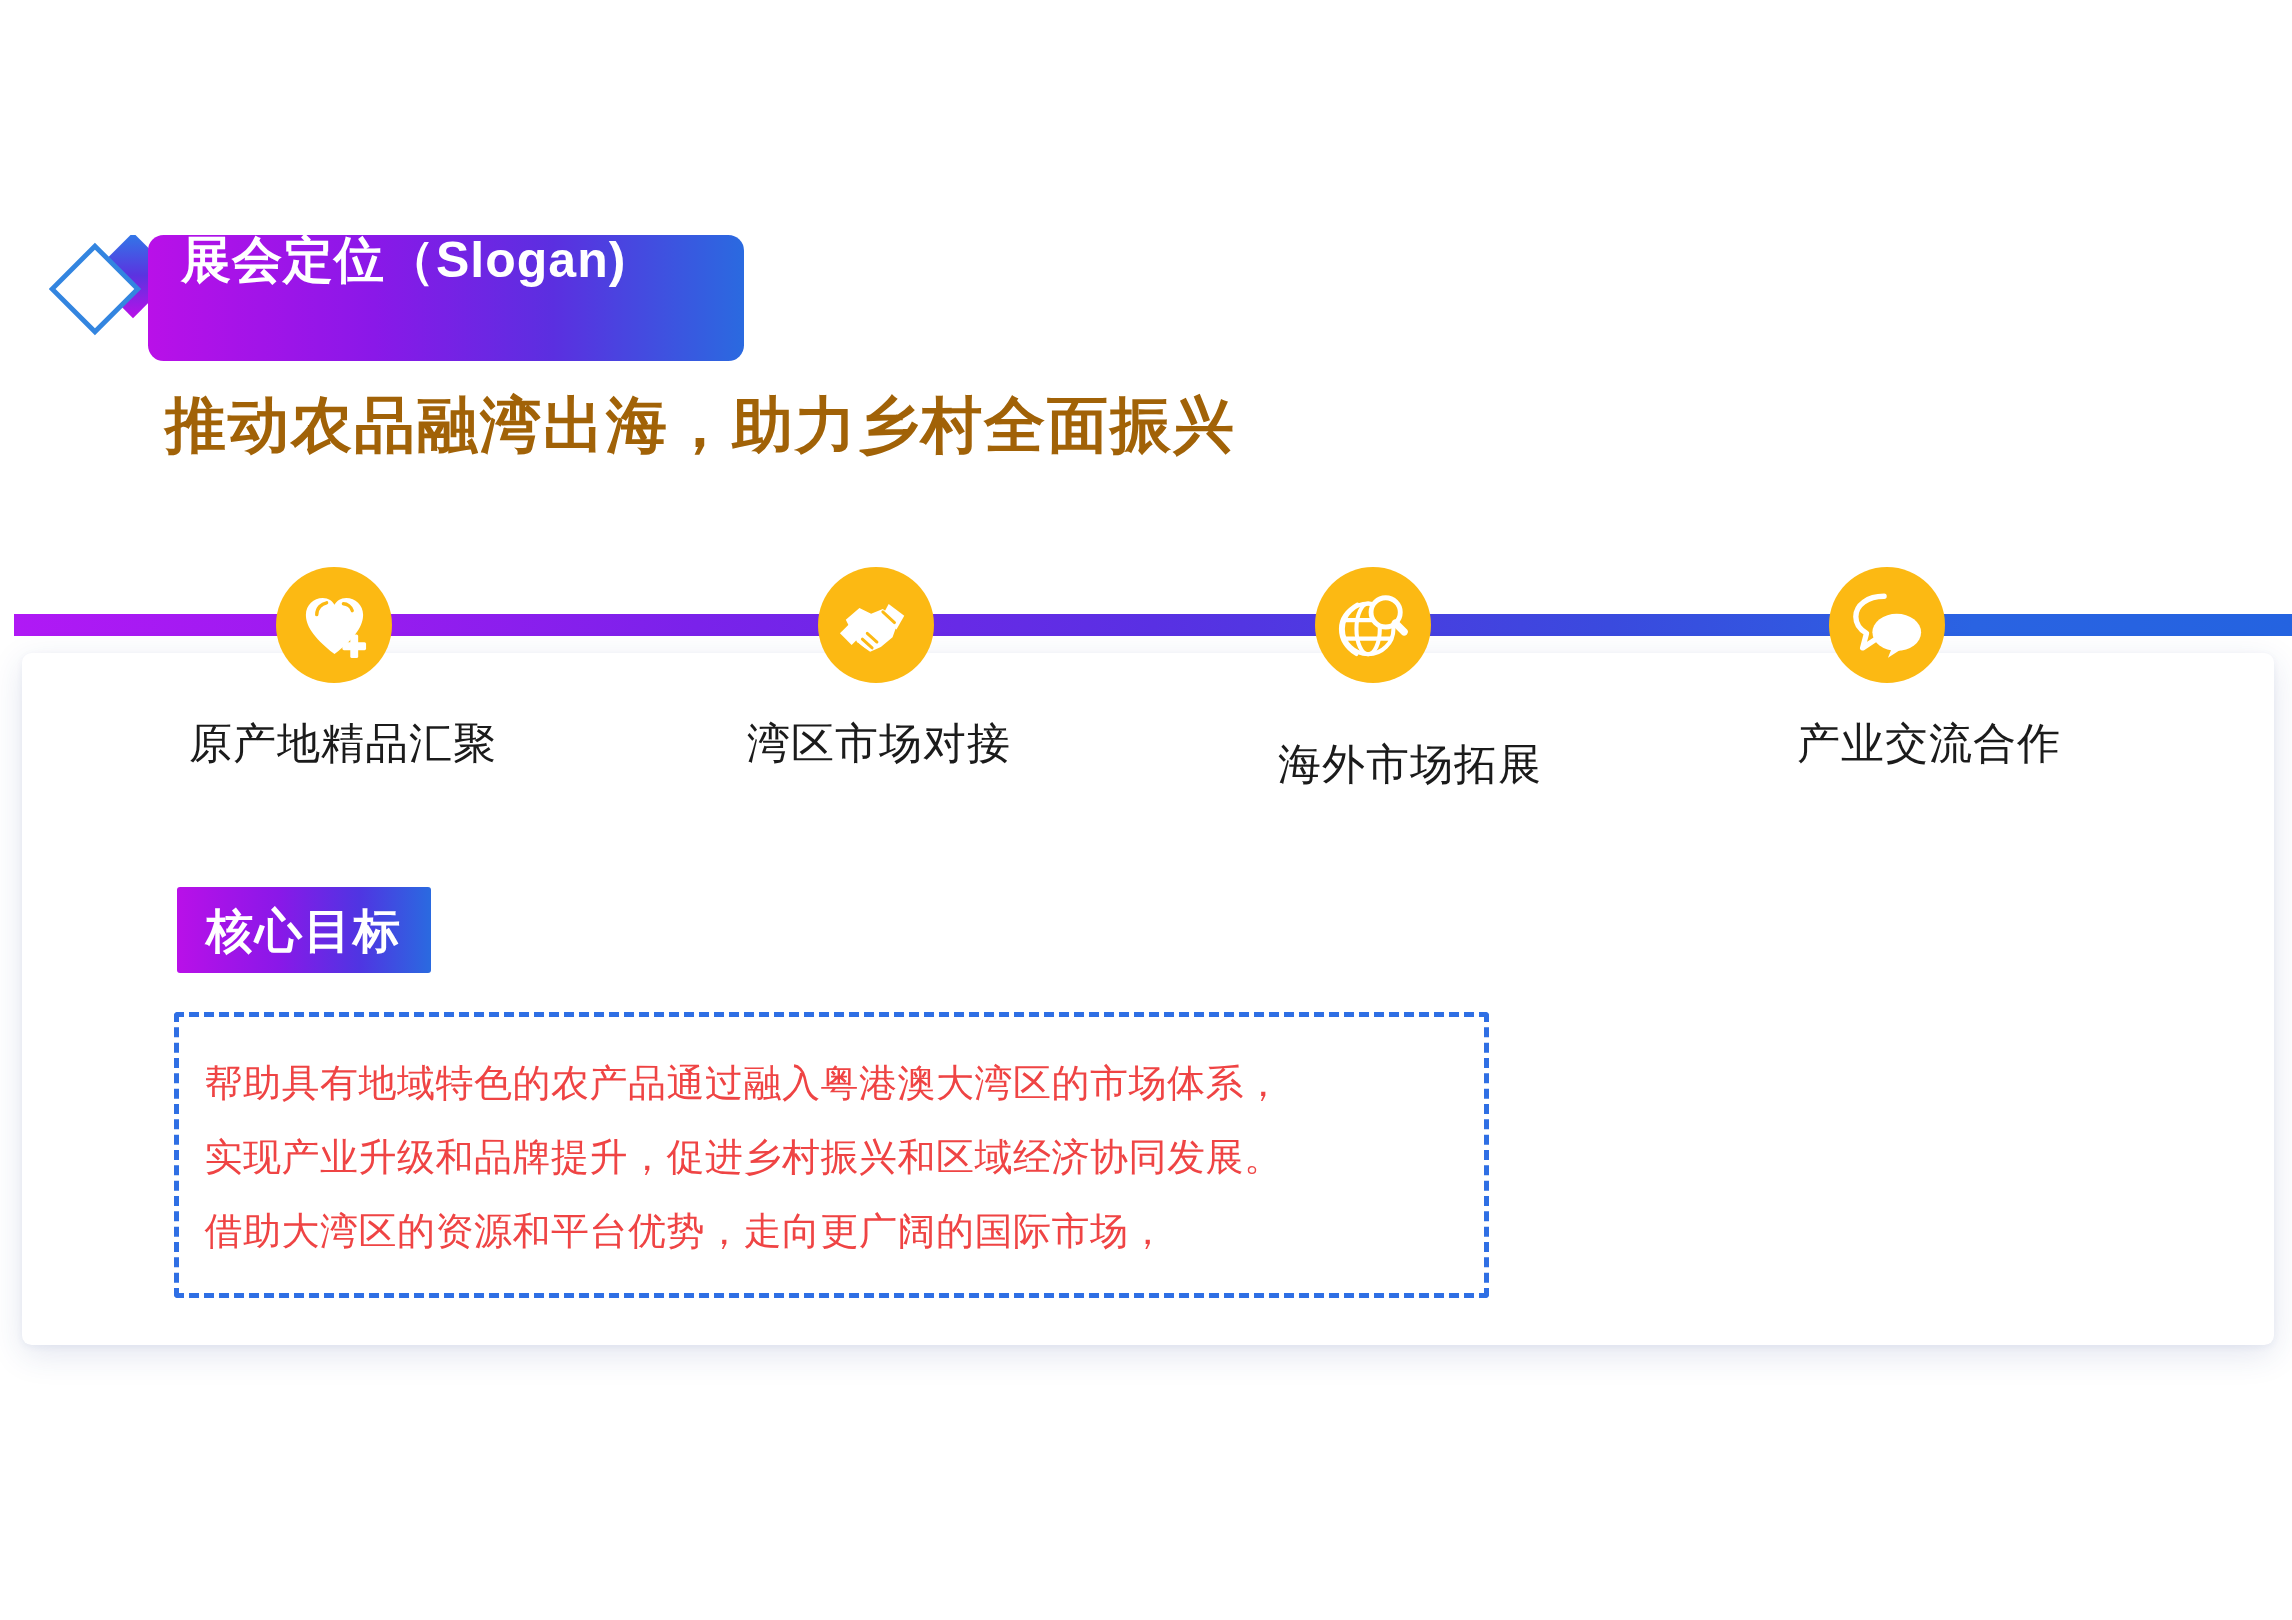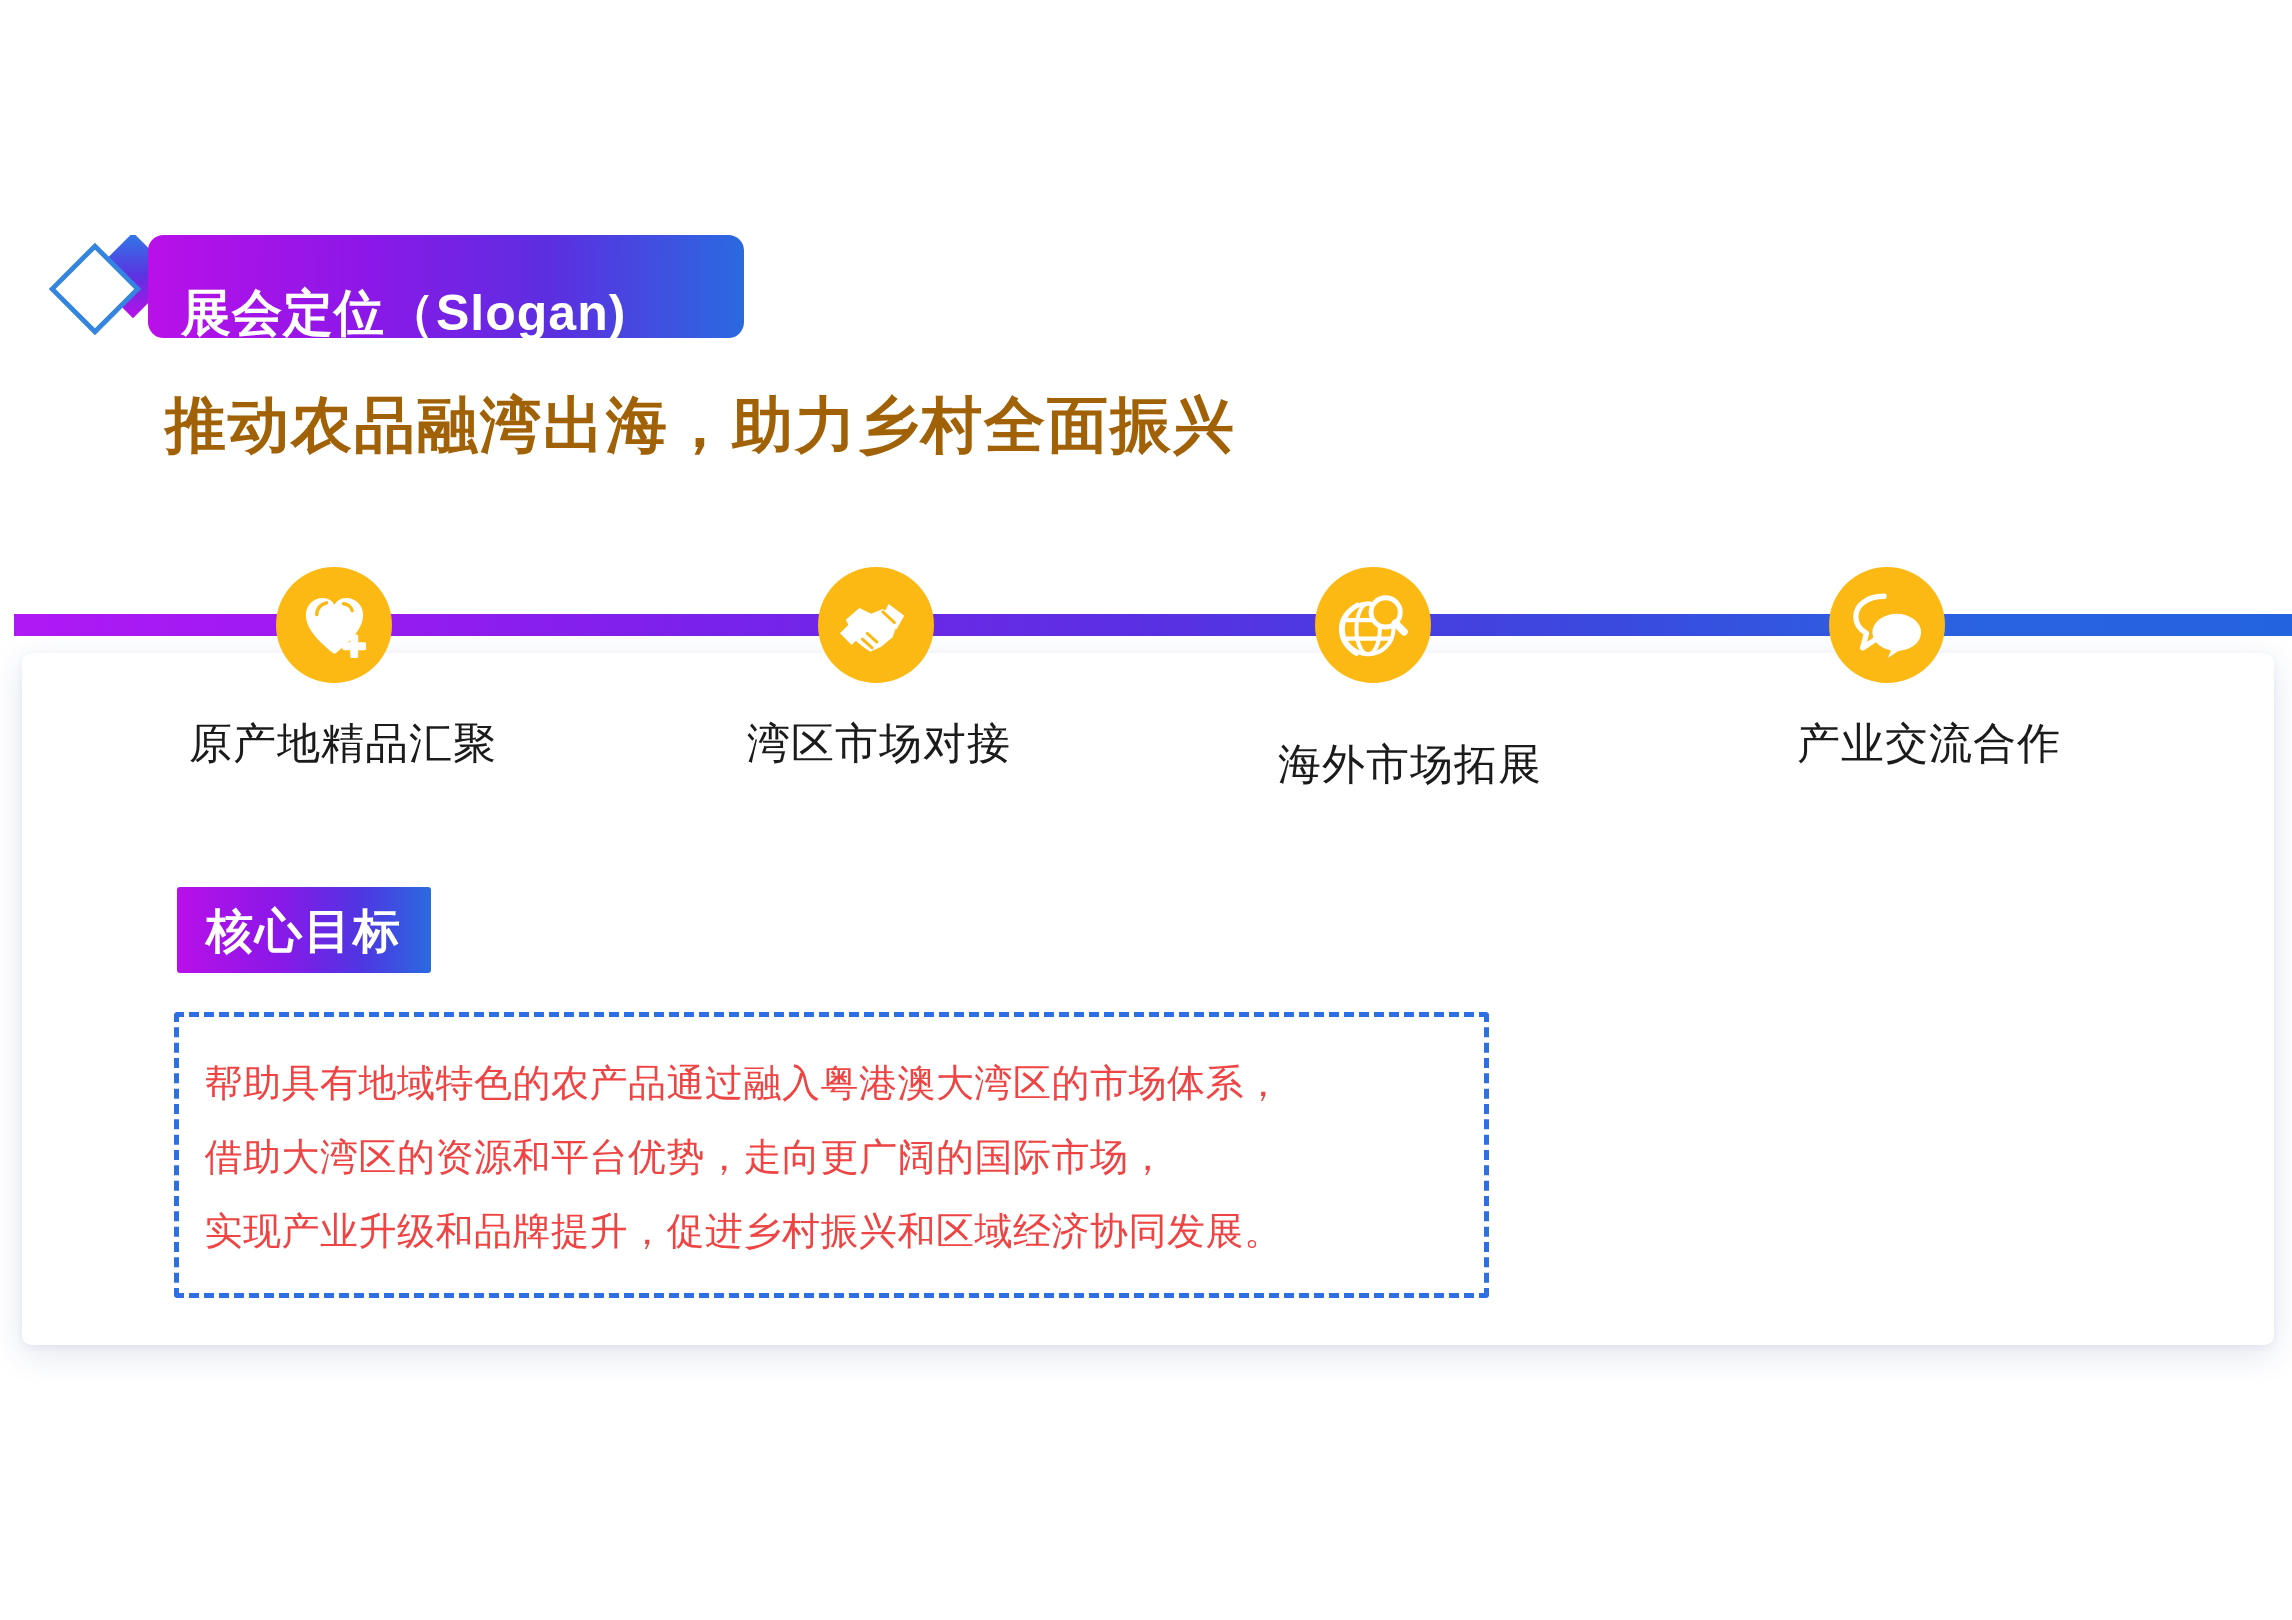--- a/index.html
+++ b/index.html
@@ -29,27 +29,27 @@
     left: 49px;
     top: 7.8px;
     width: 127px;
     height: 108px;
   }
 
   #badge-slogan {
     position: absolute;
     left: 148px;
     top: 7.8px;
-    height: 103px;
+    height: 126px;
     min-width: 596px;
     box-sizing: border-box;
     border-radius: 15.7px;
     background: linear-gradient(90deg, #b910e8 0%, #8a18e8 38%, #5b2fe0 68%, #2a6ae0 100%);
     display: flex;
-    align-items: flex-end;
+    align-items: flex-start;
     padding: 0 33px 0 33px;
   }
   #badge-slogan .badge-text {
     color: #ffffff;
     font-size: 50px;
     font-weight: bold;
     letter-spacing: 1px;
     white-space: nowrap;
     line-height: 1;
   }
@@ -244,16 +244,16 @@
 <div id="pillar-label-1" class="pillar-label">湾区市场对接</div>
 <div id="pillar-label-2" class="pillar-label">海外市场拓展</div>
 <div id="pillar-label-3" class="pillar-label">产业交流合作</div>
 
 <div id="badge-core-goal">
   <span class="badge-text">核心目标</span>
 </div>
 
 <div id="goal-box">
   <div class="goal-line">帮助具有地域特色的农产品通过融入粤港澳大湾区的市场体系，</div>
+  <div class="goal-line">实现产业升级和品牌提升，促进乡村振兴和区域经济协同发展。</div>
   <div class="goal-line">借助大湾区的资源和平台优势，走向更广阔的国际市场，</div>
-  <div class="goal-line">实现产业升级和品牌提升，促进乡村振兴和区域经济协同发展。</div>
 </div>
 
 
 </body></html>

